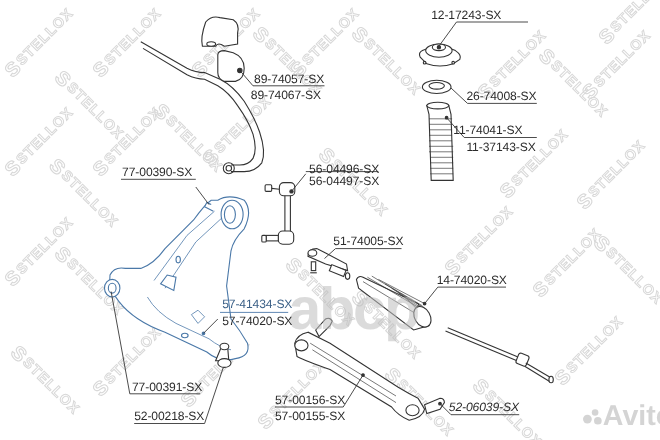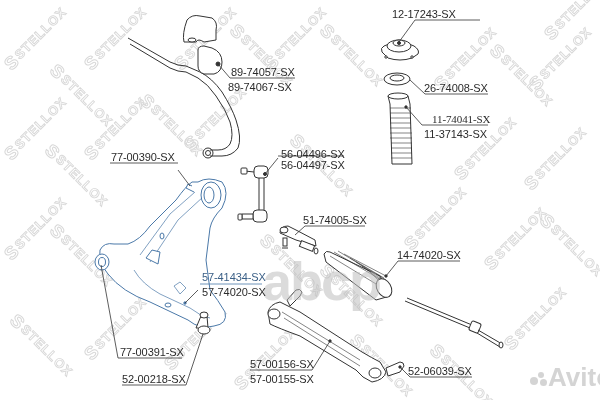--- a/index.html
+++ b/index.html
@@ -203,34 +203,34 @@
       <span style="position:absolute;left:8px;top:1px;width:6px;height:6px;border-radius:50%;background:rgba(205,205,205,0.85);"></span>
       <span style="position:absolute;left:10px;top:8px;width:7px;height:7px;border-radius:50%;background:rgba(205,205,205,0.85);"></span>
     </span><span>Avito</span>
   </div>
 
   <div class="lbl" style="left:231px; top:66px;">89-74057-SX</div>
   <div class="lbl" style="left:228px; top:81px;">89-74067-SX</div>
 
   <div class="lbl" style="left:392px; top:8px;">12-17243-SX</div>
   <div class="lbl" style="left:424px; top:82px;">26-74008-SX</div>
-  <div class="lbl" style="left:432px; top:113px;font-family:Liberation Serif, serif;">11-74041-SX</div>
+  <div class="lbl" style="left:412px; top:113px;">11-74041-SX</div>
   <div class="lbl" style="left:424px; top:128px;text-align:center;">11-37143-SX</div>
 
   <div class="lbl" style="left:281px; top:148px;">56-04496-SX</div>
   <div class="lbl" style="left:281px; top:159px;">56-04497-SX</div>
 
   <div class="lbl" style="left:111px; top:151px;">77-00390-SX</div>
 
   <div class="lbl" style="left:303px; top:214px;">51-74005-SX</div>
   <div class="lbl" style="left:397px; top:249px;">14-74020-SX</div>
 
   <div class="lbl blue" style="left:202px; top:271px;">57-41434-SX</div>
   <div class="lbl" style="left:202px; top:286px;">57-74020-SX</div>
 
   <div class="lbl" style="left:120px; top:346px;">77-00391-SX</div>
   <div class="lbl" style="left:122px; top:373px;">52-00218-SX</div>
 
   <div class="lbl" style="left:250px; top:358px;">57-00156-SX</div>
   <div class="lbl" style="left:250px; top:373px;">57-00155-SX</div>
 
-  <div class="lbl" style="left:408px; top:365px;">52-06039-SX</div>
+  <div class="lbl" style="left:408px; top:365px;font-style:italic;">52-06039-SX</div>
 </div>
 
 </body></html>

